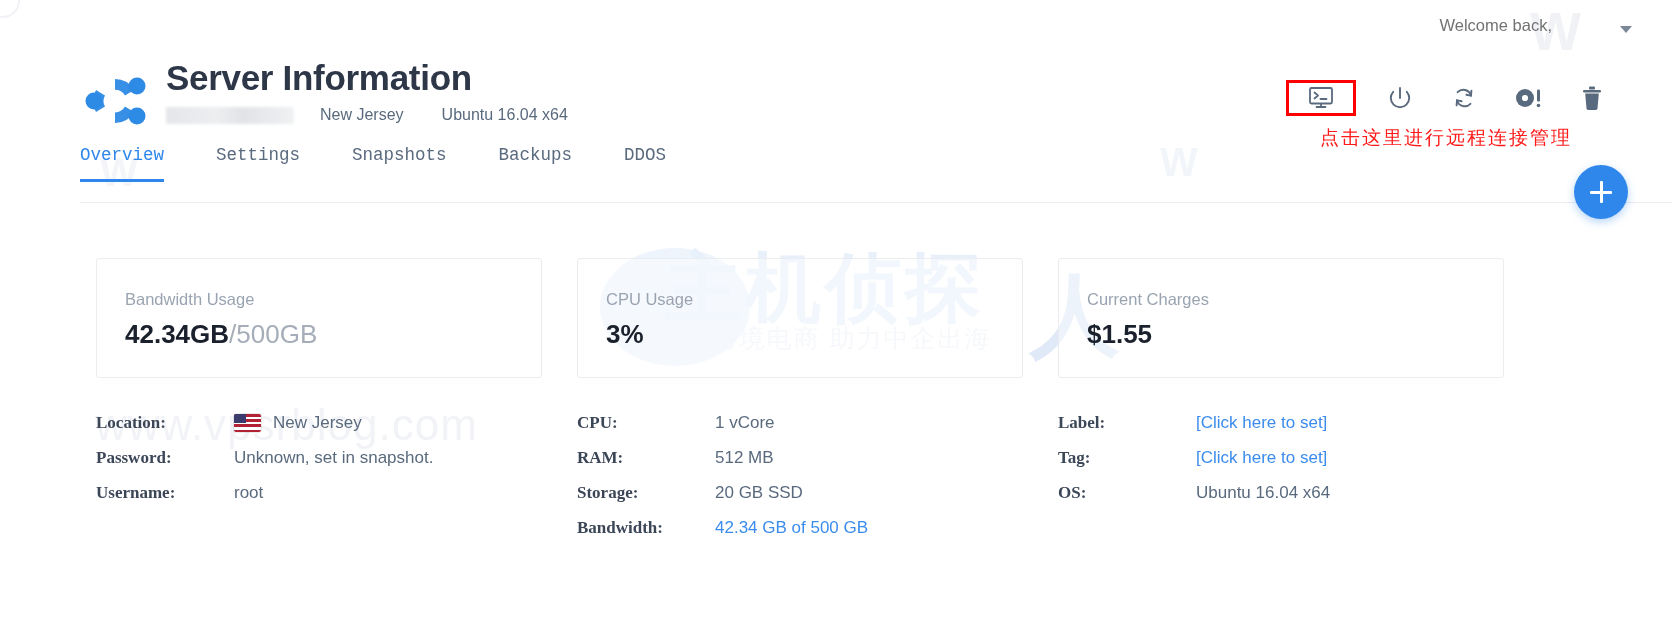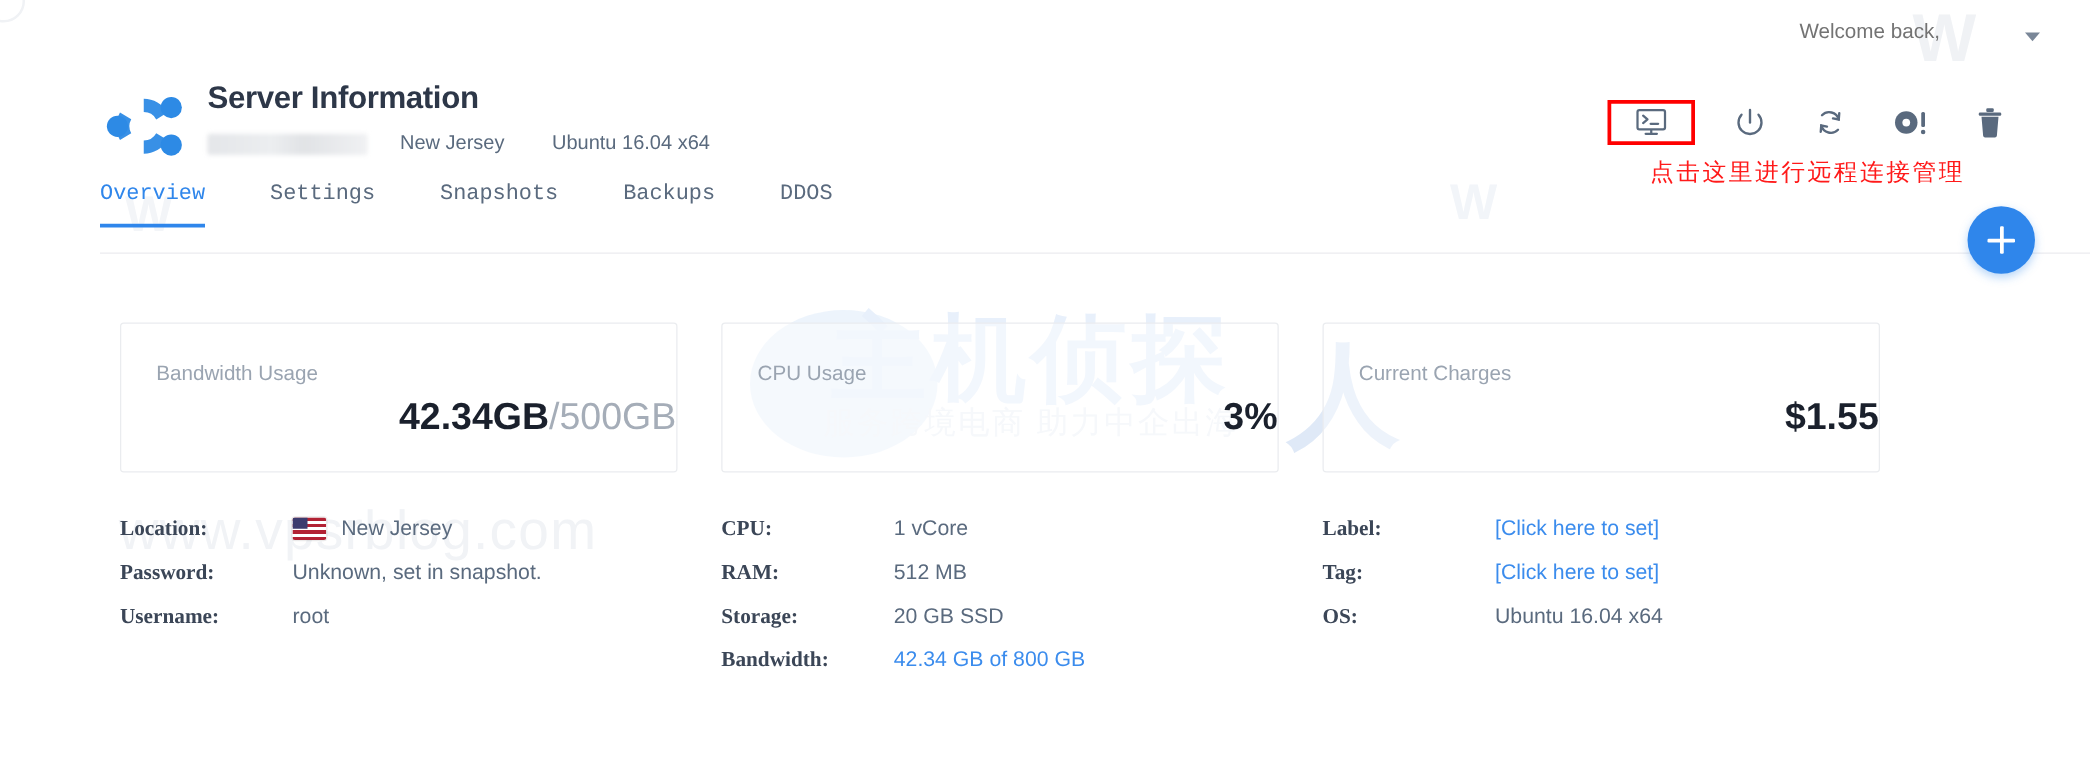--- a/index.html
+++ b/index.html
@@ -119,21 +119,21 @@
     position: absolute;
     left: 0; top: 8px;
     width: 70px; height: 70px;
   }
   .title-block {
     position: absolute;
     left: 86px;
     top: 0;
   }
   .page-title {
-    font-size: 25px;
+    font-size: 35px;
     font-weight: bold;
     color: #2d3748;
     letter-spacing: -0.3px;
     margin: 0;
     line-height: 40px;
   }
   .subline {
     margin-top: 8px;
     display: flex;
     align-items: center;
@@ -266,26 +266,25 @@
     padding: 30px 0 13px 28px;
     margin-right: 35px;
   }
   .card-label {
     font-size: 16.5px;
     color: #9aa4b1;
     line-height: 20px;
   }
   .card-value {
     margin-top: 7px;
-    font-size: 30px;
+    font-size: 26px;
     font-weight: bold;
     color: #1a202c;
     line-height: 36px;
     white-space: nowrap;
-    text-align: right;
   }
   .card-value .muted {
     color: #a5adb8;
     font-weight: normal;
   }
 
   
   .details {
     position: absolute;
     top: 405px;
@@ -517,21 +516,21 @@
       <div class="dval">512 MB</div>
     </div>
 
     <div class="drow">
       <div class="dkey">Storage:</div>
       <div class="dval">20 GB SSD</div>
     </div>
 
     <div class="drow">
       <div class="dkey">Bandwidth:</div>
-      <div class="dval link">42.34 GB of 800 GB</div>
+      <div class="dval link">42.34 GB of 500 GB</div>
     </div>
   </div>
 
   <div class="dcol">
 
     <div class="drow">
       <div class="dkey">Label:</div>
       <div class="dval link">[Click here to set]</div>
     </div>
 

